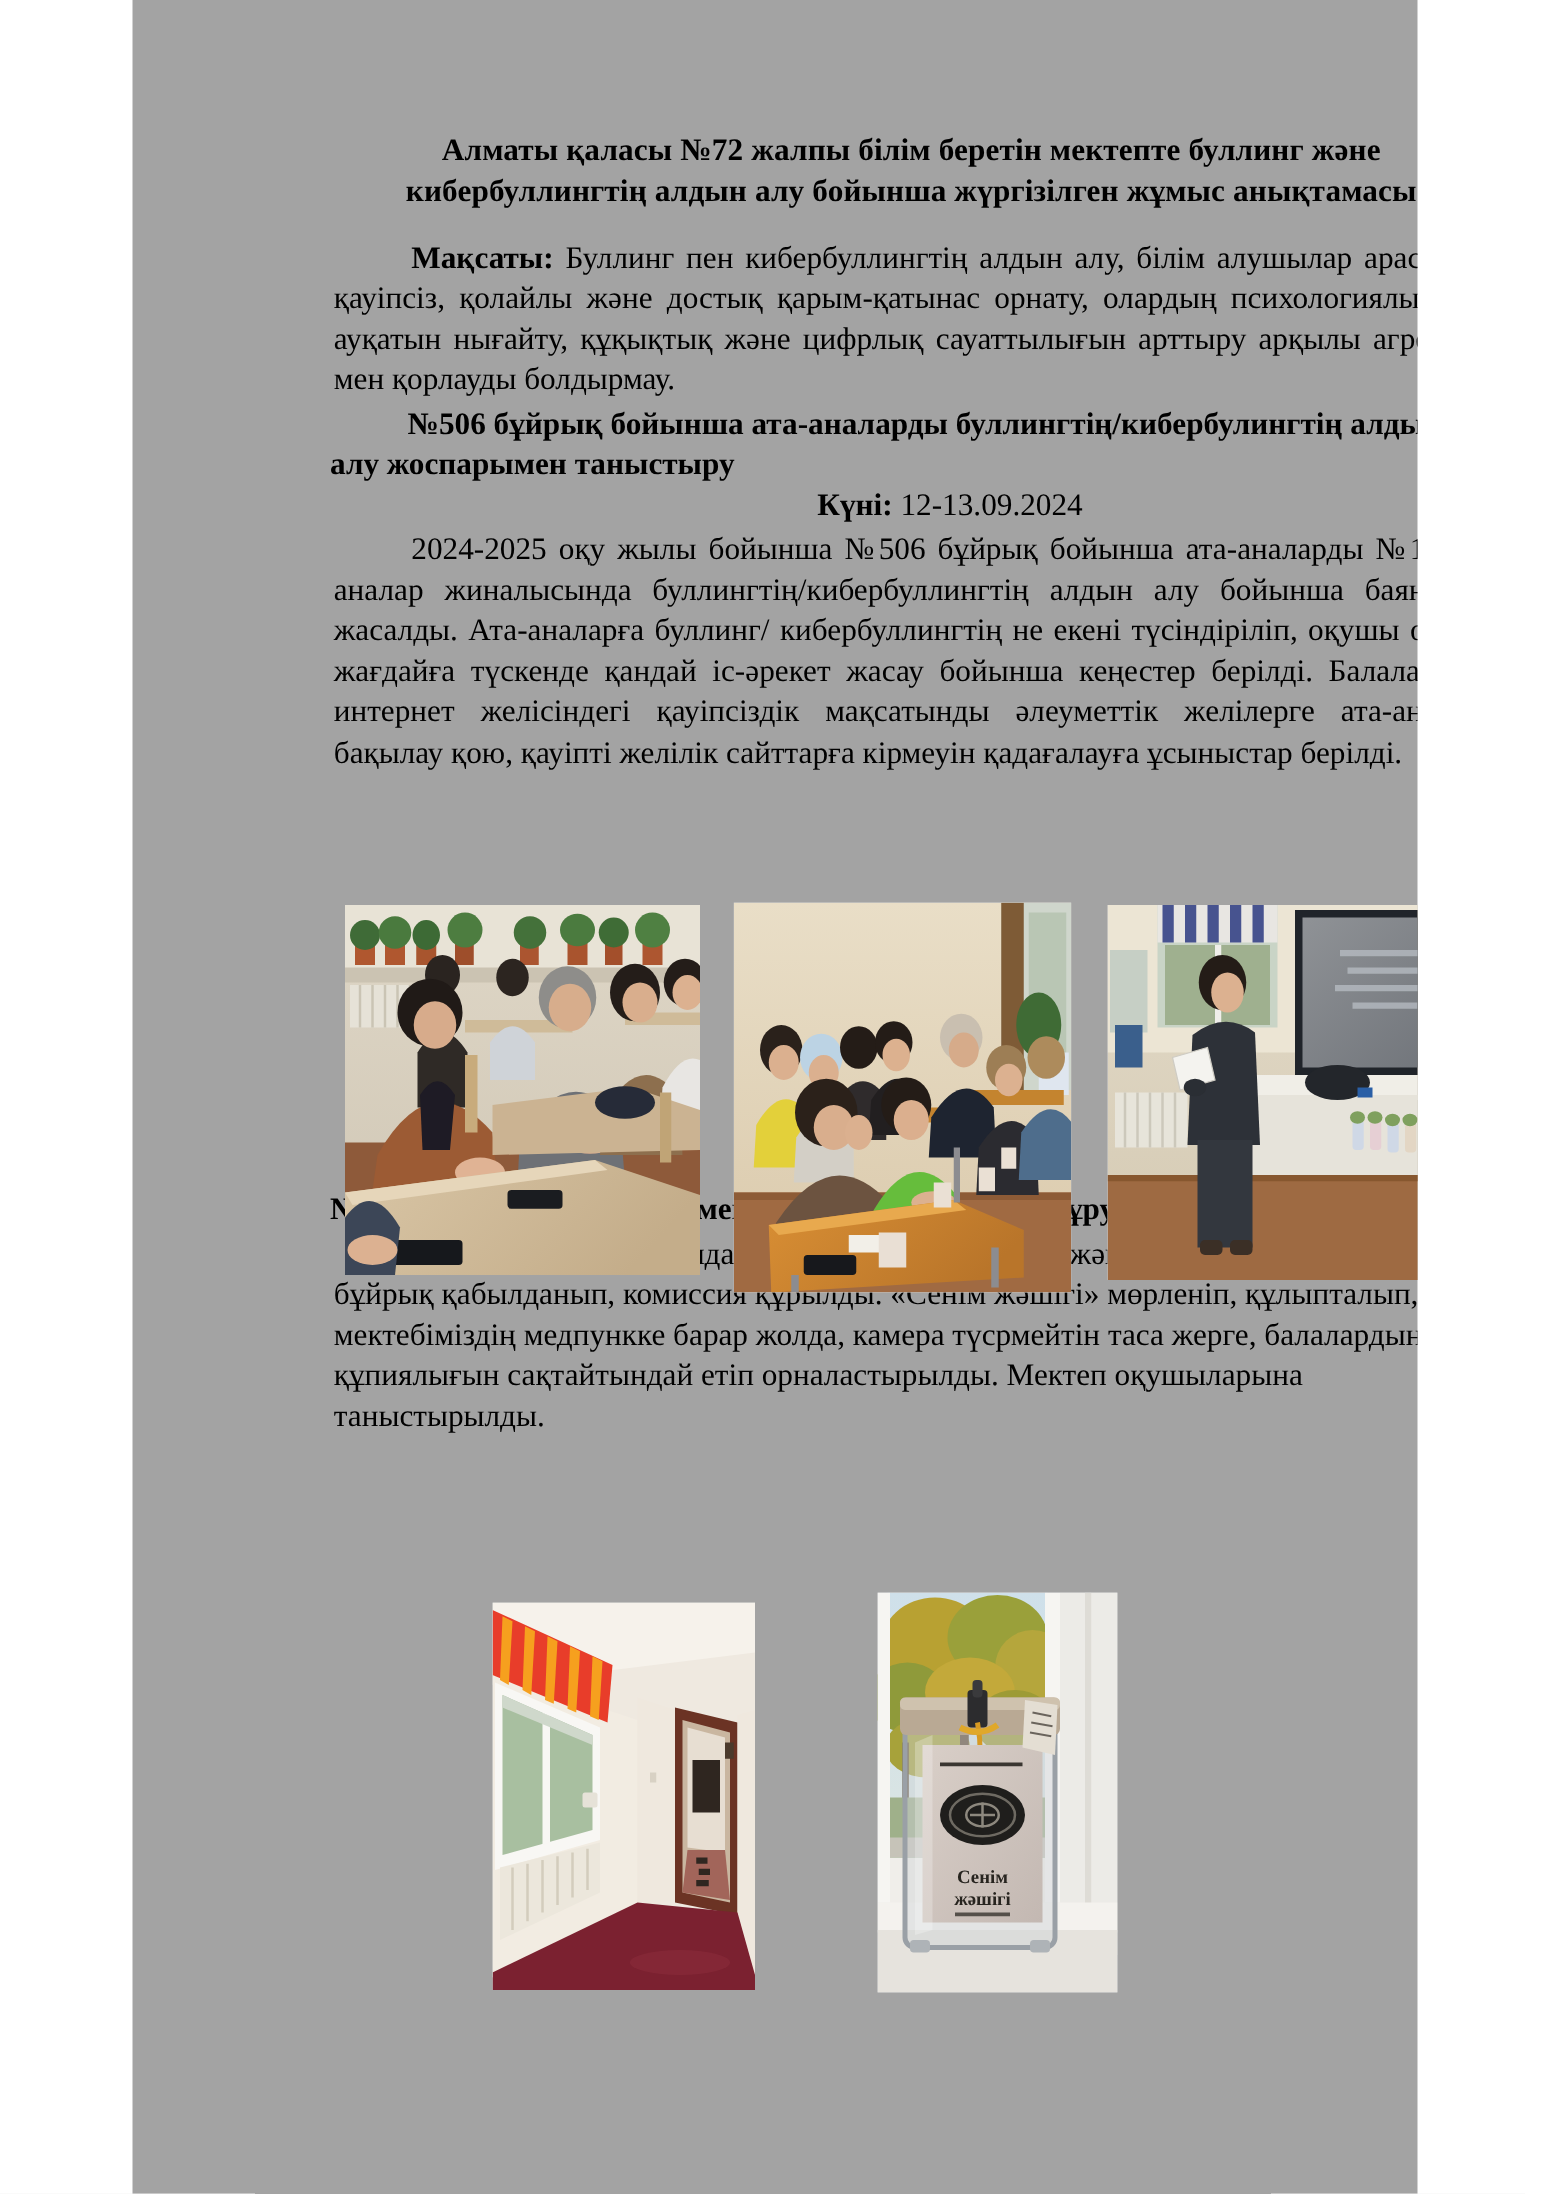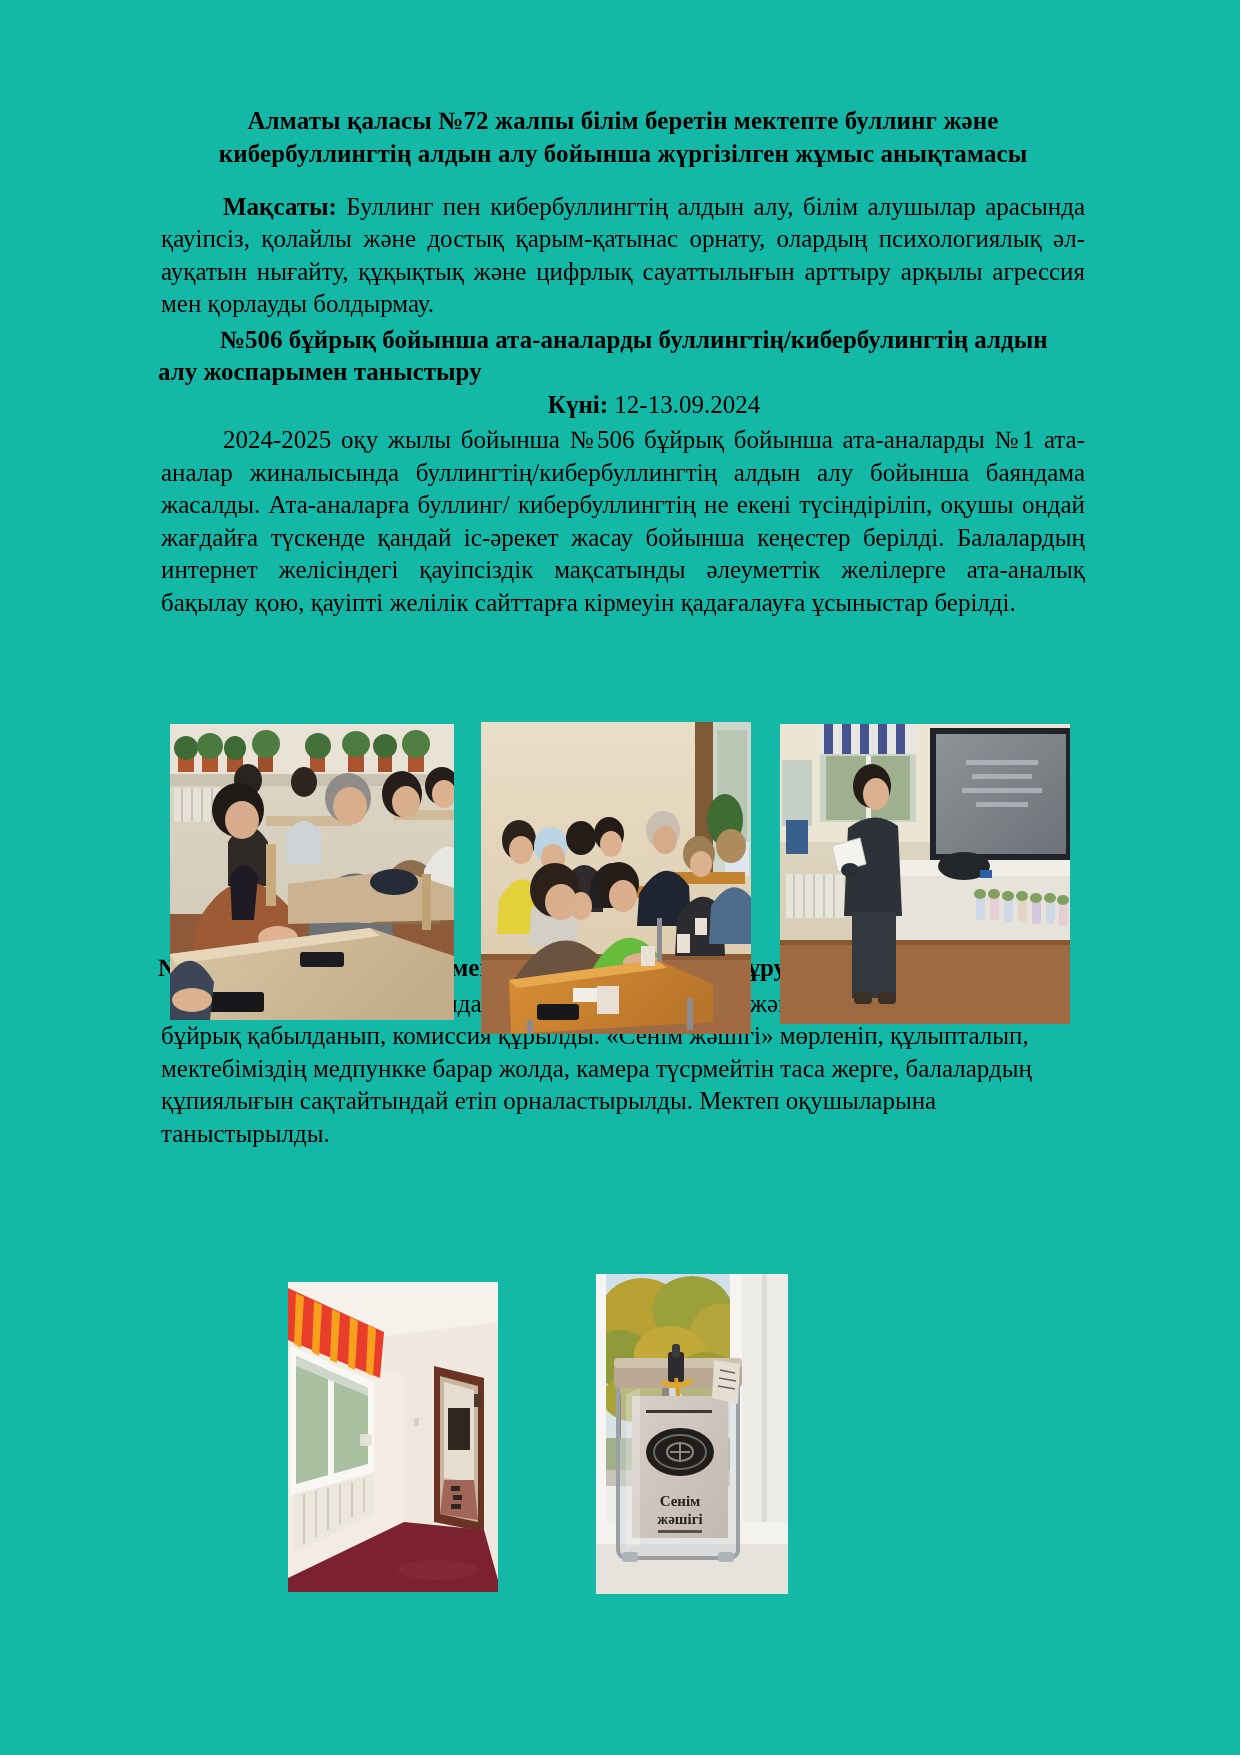--- a/index.html
+++ b/index.html
@@ -3,23 +3,23 @@
 <meta charset="utf-8">
 <title>Document</title>
 <style>
   html, body {
     margin: 0;
     padding: 0;
     background: #ffffff;
   }
   .page {
     position: relative;
-    width: 1240px;
+    width: 1028px;
     height: 1755px;
-    background: #14b8a6;
+    background: #a3a3a3;
     margin: 0 auto;
     font-family: "Liberation Serif", "DejaVu Serif", serif;
     color: #000000;
     overflow: hidden;
     text-decoration: underline;
   }
   .content {
     position: absolute;
     left: 158px;
     top: 104px;

